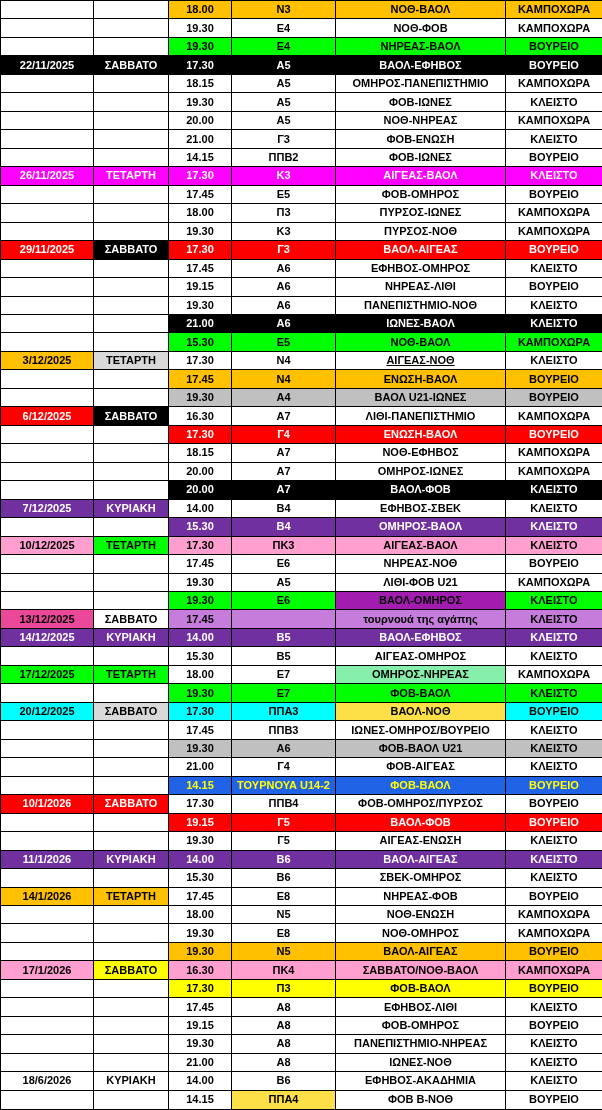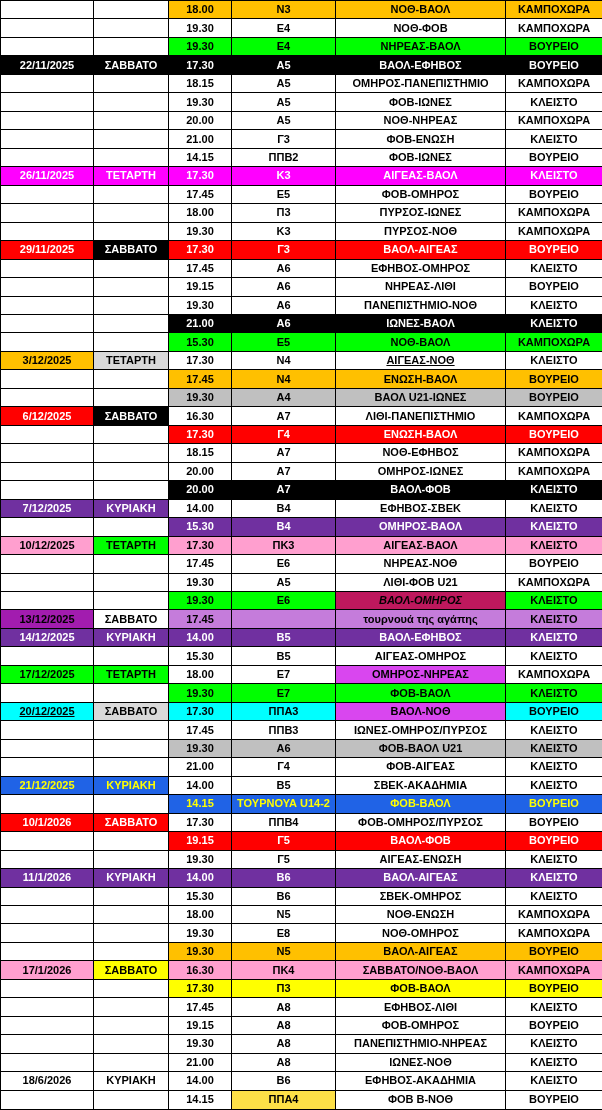--- a/index.html
+++ b/index.html
@@ -291,25 +291,25 @@
         <td style="background-color: rgb(255, 255, 255); color: rgb(0, 0, 0);">19.30</td>
         <td style="background-color: rgb(255, 255, 255); color: rgb(0, 0, 0);">A5</td>
         <td style="background-color: rgb(255, 255, 255); color: rgb(0, 0, 0);">ΛΙΘΙ-ΦΟΒ U21</td>
         <td style="background-color: rgb(255, 255, 255); color: rgb(0, 0, 0);">ΚΑΜΠΟΧΩΡΑ</td>
       </tr>
       <tr>
         <td style="background-color: rgb(255, 255, 255); color: rgb(0, 0, 0);"></td>
         <td style="background-color: rgb(255, 255, 255); color: rgb(0, 0, 0);"></td>
         <td style="background-color: rgb(0, 255, 0); color: rgb(0, 0, 0);">19.30</td>
         <td style="background-color: rgb(0, 255, 0); color: rgb(0, 0, 0);">E6</td>
-        <td style="background-color: #be185d; color: rgb(0, 0, 0); font-style: italic;">ΒΑΟΛ-ΟΜΗΡΟΣ</td>
+        <td style="background-color: #a21caf; color: rgb(0, 0, 0);">ΒΑΟΛ-ΟΜΗΡΟΣ</td>
         <td style="background-color: rgb(0, 255, 0); color: rgb(0, 0, 0);">ΚΛΕΙΣΤΟ</td>
       </tr>
       <tr>
-        <td style="background-color: #a21caf; color: rgb(0, 0, 0);">13/12/2025</td>
+        <td style="background-color: #ec4899; color: rgb(0, 0, 0);">13/12/2025</td>
         <td style="background-color: rgb(255, 255, 255); color: rgb(0, 0, 0);">ΣΑΒΒΑΤΟ</td>
         <td style="background-color: rgb(197, 124, 219); color: rgb(0, 0, 0);">17.45</td>
         <td style="background-color: rgb(197, 124, 219); color: rgb(0, 0, 0);"></td>
         <td style="background-color: rgb(197, 124, 219); color: rgb(0, 0, 0);">τουρνουά της αγάπης</td>
         <td style="background-color: rgb(197, 124, 219); color: rgb(0, 0, 0);">ΚΛΕΙΣΤΟ</td>
       </tr>
       <tr>
         <td style="background-color: rgb(112, 48, 160); color: rgb(255, 255, 255);">14/12/2025</td>
         <td style="background-color: rgb(112, 48, 160); color: rgb(255, 255, 255);">ΚΥΡΙΑΚΗ</td>
         <td style="background-color: rgb(112, 48, 160); color: rgb(255, 255, 255);">14.00</td>
@@ -323,69 +323,61 @@
         <td style="background-color: rgb(255, 255, 255); color: rgb(0, 0, 0);">15.30</td>
         <td style="background-color: rgb(255, 255, 255); color: rgb(0, 0, 0);">B5</td>
         <td style="background-color: rgb(255, 255, 255); color: rgb(0, 0, 0);">ΑΙΓΕΑΣ-ΟΜΗΡΟΣ</td>
         <td style="background-color: rgb(255, 255, 255); color: rgb(0, 0, 0);">ΚΛΕΙΣΤΟ</td>
       </tr>
       <tr>
         <td style="background-color: rgb(0, 255, 0); color: rgb(0, 0, 0);">17/12/2025</td>
         <td style="background-color: rgb(0, 255, 0); color: rgb(0, 0, 0);">ΤΕΤΑΡΤΗ</td>
         <td style="background-color: rgb(255, 255, 255); color: rgb(0, 0, 0);">18.00</td>
         <td style="background-color: rgb(255, 255, 255); color: rgb(0, 0, 0);">E7</td>
-        <td style="background-color: #d946ef; color: rgb(0, 0, 0);">ΟΜΗΡΟΣ-ΝΗΡΕΑΣ</td>
+        <td style="background-color: #86efac; color: rgb(0, 0, 0);">ΟΜΗΡΟΣ-ΝΗΡΕΑΣ</td>
         <td style="background-color: rgb(255, 255, 255); color: rgb(0, 0, 0);">ΚΑΜΠΟΧΩΡΑ</td>
       </tr>
       <tr>
         <td style="background-color: rgb(255, 255, 255); color: rgb(0, 0, 0);"></td>
         <td style="background-color: rgb(255, 255, 255); color: rgb(0, 0, 0);"></td>
         <td style="background-color: rgb(0, 255, 0); color: rgb(0, 0, 0);">19.30</td>
         <td style="background-color: rgb(0, 255, 0); color: rgb(0, 0, 0);">E7</td>
         <td style="background-color: rgb(0, 255, 0); color: rgb(0, 0, 0);">ΦΟΒ-ΒΑΟΛ</td>
         <td style="background-color: rgb(0, 255, 0); color: rgb(0, 0, 0);">ΚΛΕΙΣΤΟ</td>
       </tr>
       <tr>
-        <td style="background-color: rgb(0, 255, 255); color: rgb(0, 0, 0); text-decoration: underline;">20/12/2025</td>
+        <td style="background-color: rgb(0, 255, 255); color: rgb(0, 0, 0);">20/12/2025</td>
         <td style="background-color: rgb(217, 217, 217); color: rgb(0, 0, 0);">ΣΑΒΒΑΤΟ</td>
         <td style="background-color: rgb(0, 255, 255); color: rgb(0, 0, 0);">17.30</td>
         <td style="background-color: rgb(0, 255, 255); color: rgb(0, 0, 0);">ΠΠΑ3</td>
-        <td style="background-color: #d946ef; color: rgb(0, 0, 0);">ΒΑΟΛ-ΝΟΘ</td>
+        <td style="background-color: #fde047; color: rgb(0, 0, 0);">ΒΑΟΛ-ΝΟΘ</td>
         <td style="background-color: rgb(0, 255, 255); color: rgb(0, 0, 0);">ΒΟΥΡΕΙΟ</td>
       </tr>
       <tr>
         <td style="background-color: rgb(255, 255, 255); color: rgb(0, 0, 0);"></td>
         <td style="background-color: rgb(255, 255, 255); color: rgb(0, 0, 0);"></td>
         <td style="background-color: rgb(255, 255, 255); color: rgb(0, 0, 0);">17.45</td>
         <td style="background-color: rgb(255, 255, 255); color: rgb(0, 0, 0);">ΠΠΒ3</td>
-        <td style="background-color: rgb(255, 255, 255); color: rgb(0, 0, 0);">ΙΩΝΕΣ-ΟΜΗΡΟΣ/ΠΥΡΣΟΣ</td>
+        <td style="background-color: rgb(255, 255, 255); color: rgb(0, 0, 0);">ΙΩΝΕΣ-ΟΜΗΡΟΣ/ΒΟΥΡΕΙΟ</td>
         <td style="background-color: rgb(255, 255, 255); color: rgb(0, 0, 0);">ΚΛΕΙΣΤΟ</td>
       </tr>
       <tr>
         <td style="background-color: rgb(255, 255, 255); color: rgb(0, 0, 0);"></td>
         <td style="background-color: rgb(255, 255, 255); color: rgb(0, 0, 0);"></td>
         <td style="background-color: rgb(192, 192, 192); color: rgb(0, 0, 0);">19.30</td>
         <td style="background-color: rgb(192, 192, 192); color: rgb(0, 0, 0);">A6</td>
         <td style="background-color: rgb(192, 192, 192); color: rgb(0, 0, 0);">ΦΟΒ-ΒΑΟΛ U21</td>
         <td style="background-color: rgb(192, 192, 192); color: rgb(0, 0, 0);">ΚΛΕΙΣΤΟ</td>
       </tr>
       <tr>
         <td style="background-color: rgb(255, 255, 255); color: rgb(0, 0, 0);"></td>
         <td style="background-color: rgb(255, 255, 255); color: rgb(0, 0, 0);"></td>
         <td style="background-color: rgb(255, 255, 255); color: rgb(0, 0, 0);">21.00</td>
         <td style="background-color: rgb(255, 255, 255); color: rgb(0, 0, 0);">Γ4</td>
         <td style="background-color: rgb(255, 255, 255); color: rgb(0, 0, 0);">ΦΟΒ-ΑΙΓΕΑΣ</td>
-        <td style="background-color: rgb(255, 255, 255); color: rgb(0, 0, 0);">ΚΛΕΙΣΤΟ</td>
-      </tr>
-      <tr>
-        <td style="background-color: rgb(32, 99, 230); color: rgb(255, 255, 0);">21/12/2025</td>
-        <td style="background-color: rgb(32, 99, 230); color: rgb(255, 255, 0);">ΚΥΡΙΑΚΗ</td>
-        <td style="background-color: rgb(255, 255, 255); color: rgb(0, 0, 0);">14.00</td>
-        <td style="background-color: rgb(255, 255, 255); color: rgb(0, 0, 0);">B5</td>
-        <td style="background-color: rgb(255, 255, 255); color: rgb(0, 0, 0);">ΣΒΕΚ-ΑΚΑΔΗΜΙΑ</td>
         <td style="background-color: rgb(255, 255, 255); color: rgb(0, 0, 0);">ΚΛΕΙΣΤΟ</td>
       </tr>
       <tr>
         <td style="background-color: rgb(255, 255, 255); color: rgb(0, 0, 0);"></td>
         <td style="background-color: rgb(255, 255, 255); color: rgb(0, 0, 0);"></td>
         <td style="background-color: rgb(32, 99, 230); color: rgb(255, 255, 0);">14.15</td>
         <td style="background-color: rgb(32, 99, 230); color: rgb(255, 255, 0);">ΤΟΥΡΝΟΥΑ U14-2</td>
         <td style="background-color: rgb(32, 99, 230); color: rgb(255, 255, 0);">ΦΟΒ-ΒΑΟΛ</td>
         <td style="background-color: rgb(32, 99, 230); color: rgb(255, 255, 0);">ΒΟΥΡΕΙΟ</td>
       </tr>
@@ -423,20 +415,28 @@
       </tr>
       <tr>
         <td style="background-color: rgb(255, 255, 255); color: rgb(0, 0, 0);"></td>
         <td style="background-color: rgb(255, 255, 255); color: rgb(0, 0, 0);"></td>
         <td style="background-color: rgb(255, 255, 255); color: rgb(0, 0, 0);">15.30</td>
         <td style="background-color: rgb(255, 255, 255); color: rgb(0, 0, 0);">B6</td>
         <td style="background-color: rgb(255, 255, 255); color: rgb(0, 0, 0);">ΣΒΕΚ-ΟΜΗΡΟΣ</td>
         <td style="background-color: rgb(255, 255, 255); color: rgb(0, 0, 0);">ΚΛΕΙΣΤΟ</td>
       </tr>
       <tr>
+        <td style="background-color: rgb(255, 192, 0); color: rgb(0, 0, 0);">14/1/2026</td>
+        <td style="background-color: rgb(255, 192, 0); color: rgb(0, 0, 0);">ΤΕΤΑΡΤΗ</td>
+        <td style="background-color: rgb(255, 255, 255); color: rgb(0, 0, 0);">17.45</td>
+        <td style="background-color: rgb(255, 255, 255); color: rgb(0, 0, 0);">E8</td>
+        <td style="background-color: rgb(255, 255, 255); color: rgb(0, 0, 0);">ΝΗΡΕΑΣ-ΦΟΒ</td>
+        <td style="background-color: rgb(255, 255, 255); color: rgb(0, 0, 0);">ΒΟΥΡΕΙΟ</td>
+      </tr>
+      <tr>
         <td style="background-color: rgb(255, 255, 255); color: rgb(0, 0, 0);"></td>
         <td style="background-color: rgb(255, 255, 255); color: rgb(0, 0, 0);"></td>
         <td style="background-color: rgb(255, 255, 255); color: rgb(0, 0, 0);">18.00</td>
         <td style="background-color: rgb(255, 255, 255); color: rgb(0, 0, 0);">N5</td>
         <td style="background-color: rgb(255, 255, 255); color: rgb(0, 0, 0);">ΝΟΘ-ΕΝΩΣΗ</td>
         <td style="background-color: rgb(255, 255, 255); color: rgb(0, 0, 0);">ΚΑΜΠΟΧΩΡΑ</td>
       </tr>
       <tr>
         <td style="background-color: rgb(255, 255, 255); color: rgb(0, 0, 0);"></td>
         <td style="background-color: rgb(255, 255, 255); color: rgb(0, 0, 0);"></td>

